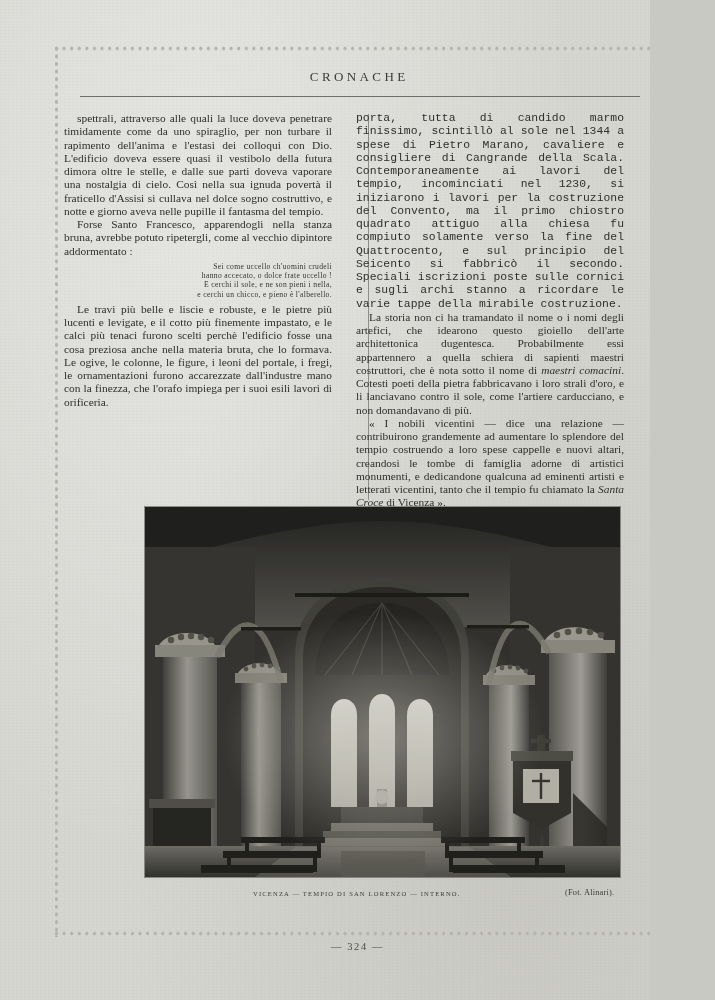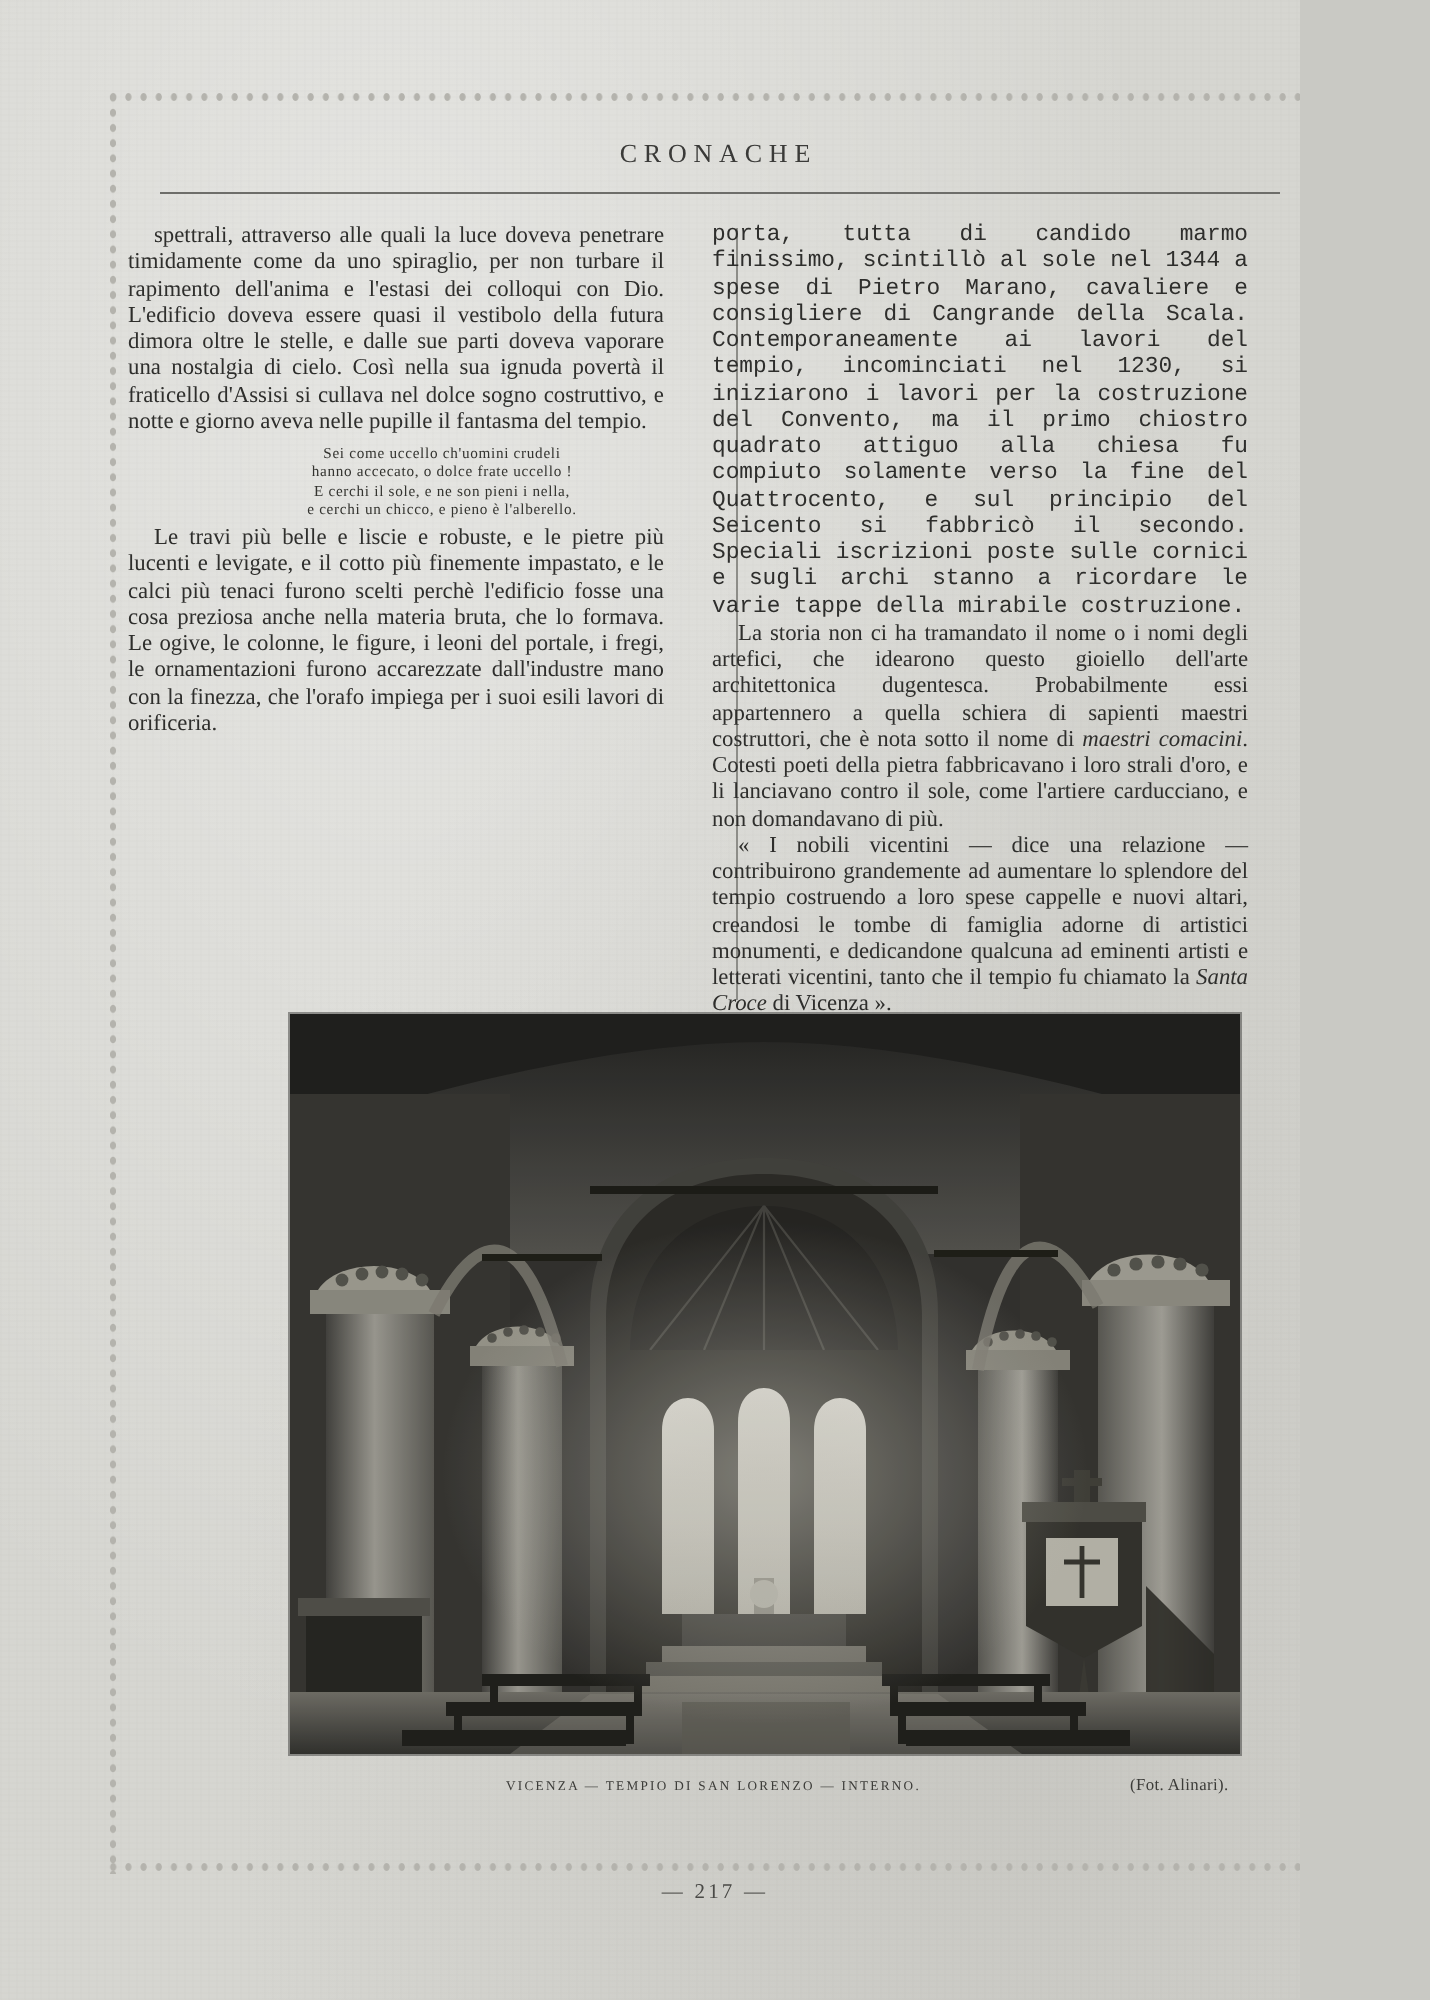--- a/index.html
+++ b/index.html
@@ -115,21 +115,21 @@
   }
 
   
   .verse {
     margin: 4px 0 4px 0;
     padding-left: 46px;
     font-size: 7.6px;
     line-height: 9.3px;
     letter-spacing: .35px;
     color: #33332f;
-    text-align: center;
+    text-align: right;
   }
   .verse div { white-space: nowrap; }
 
   
   .photo-wrap {
     position: absolute;
     left: 145px;
     top: 507px;
     width: 475px;
     height: 370px;
@@ -185,20 +185,21 @@
 
   <div class="running-head">CRONACHE</div>
   <div class="head-rule"></div>
 
   <div class="col-divider"></div>
 
   <div class="columns">
 
     <div class="col col-left">
       <p>spettrali, attraverso alle quali la luce doveva penetrare timidamente come da uno spiraglio, per non turbare il rapimento dell'anima e l'estasi dei colloqui con Dio. L'edificio doveva essere quasi il vestibolo della futura dimora oltre le stelle, e dalle sue parti doveva vaporare una nostalgia di cielo. Così nella sua ignuda povertà il fraticello d'Assisi si cullava nel dolce sogno costruttivo, e notte e giorno aveva nelle pupille il fantasma del tempio.</p>
+      <p>Forse Santo Francesco, apparendogli nella stanza bruna, avrebbe potuto ripetergli, come al vecchio dipintore addormentato :</p>
 
       <div class="verse">
         <div>Sei come uccello ch'uomini crudeli</div>
         <div>hanno accecato, o dolce frate uccello !</div>
         <div>E cerchi il sole, e ne son pieni i nella,</div>
         <div>e cerchi un chicco, e pieno è l'alberello.</div>
       </div>
 
       <p>Le travi più belle e liscie e robuste, e le pietre più lucenti e levigate, e il cotto più finemente impastato, e le calci più tenaci furono scelti perchè l'edificio fosse una cosa preziosa anche nella materia bruta, che lo formava. Le ogive, le colonne, le figure, i leoni del portale, i fregi, le ornamentazioni furono accarezzate dall'industre mano con la finezza, che l'orafo impiega per i suoi esili lavori di orificeria.</p>
     </div>
@@ -375,15 +376,15 @@
 
       <rect width="475" height="370" fill="url(#glow)"></rect>
 
       <rect width="475" height="370" fill="#6b6a62" opacity=".10"></rect>
     </svg>
   </div>
 
   <div class="caption">VICENZA — TEMPIO DI SAN LORENZO — INTERNO.</div>
   <div class="credit">(Fot. Alinari).</div>
 
-  <div class="folio">— 217 —</div>
+  <div class="folio">— 324 —</div>
 
 </div>
 
 </body></html>

